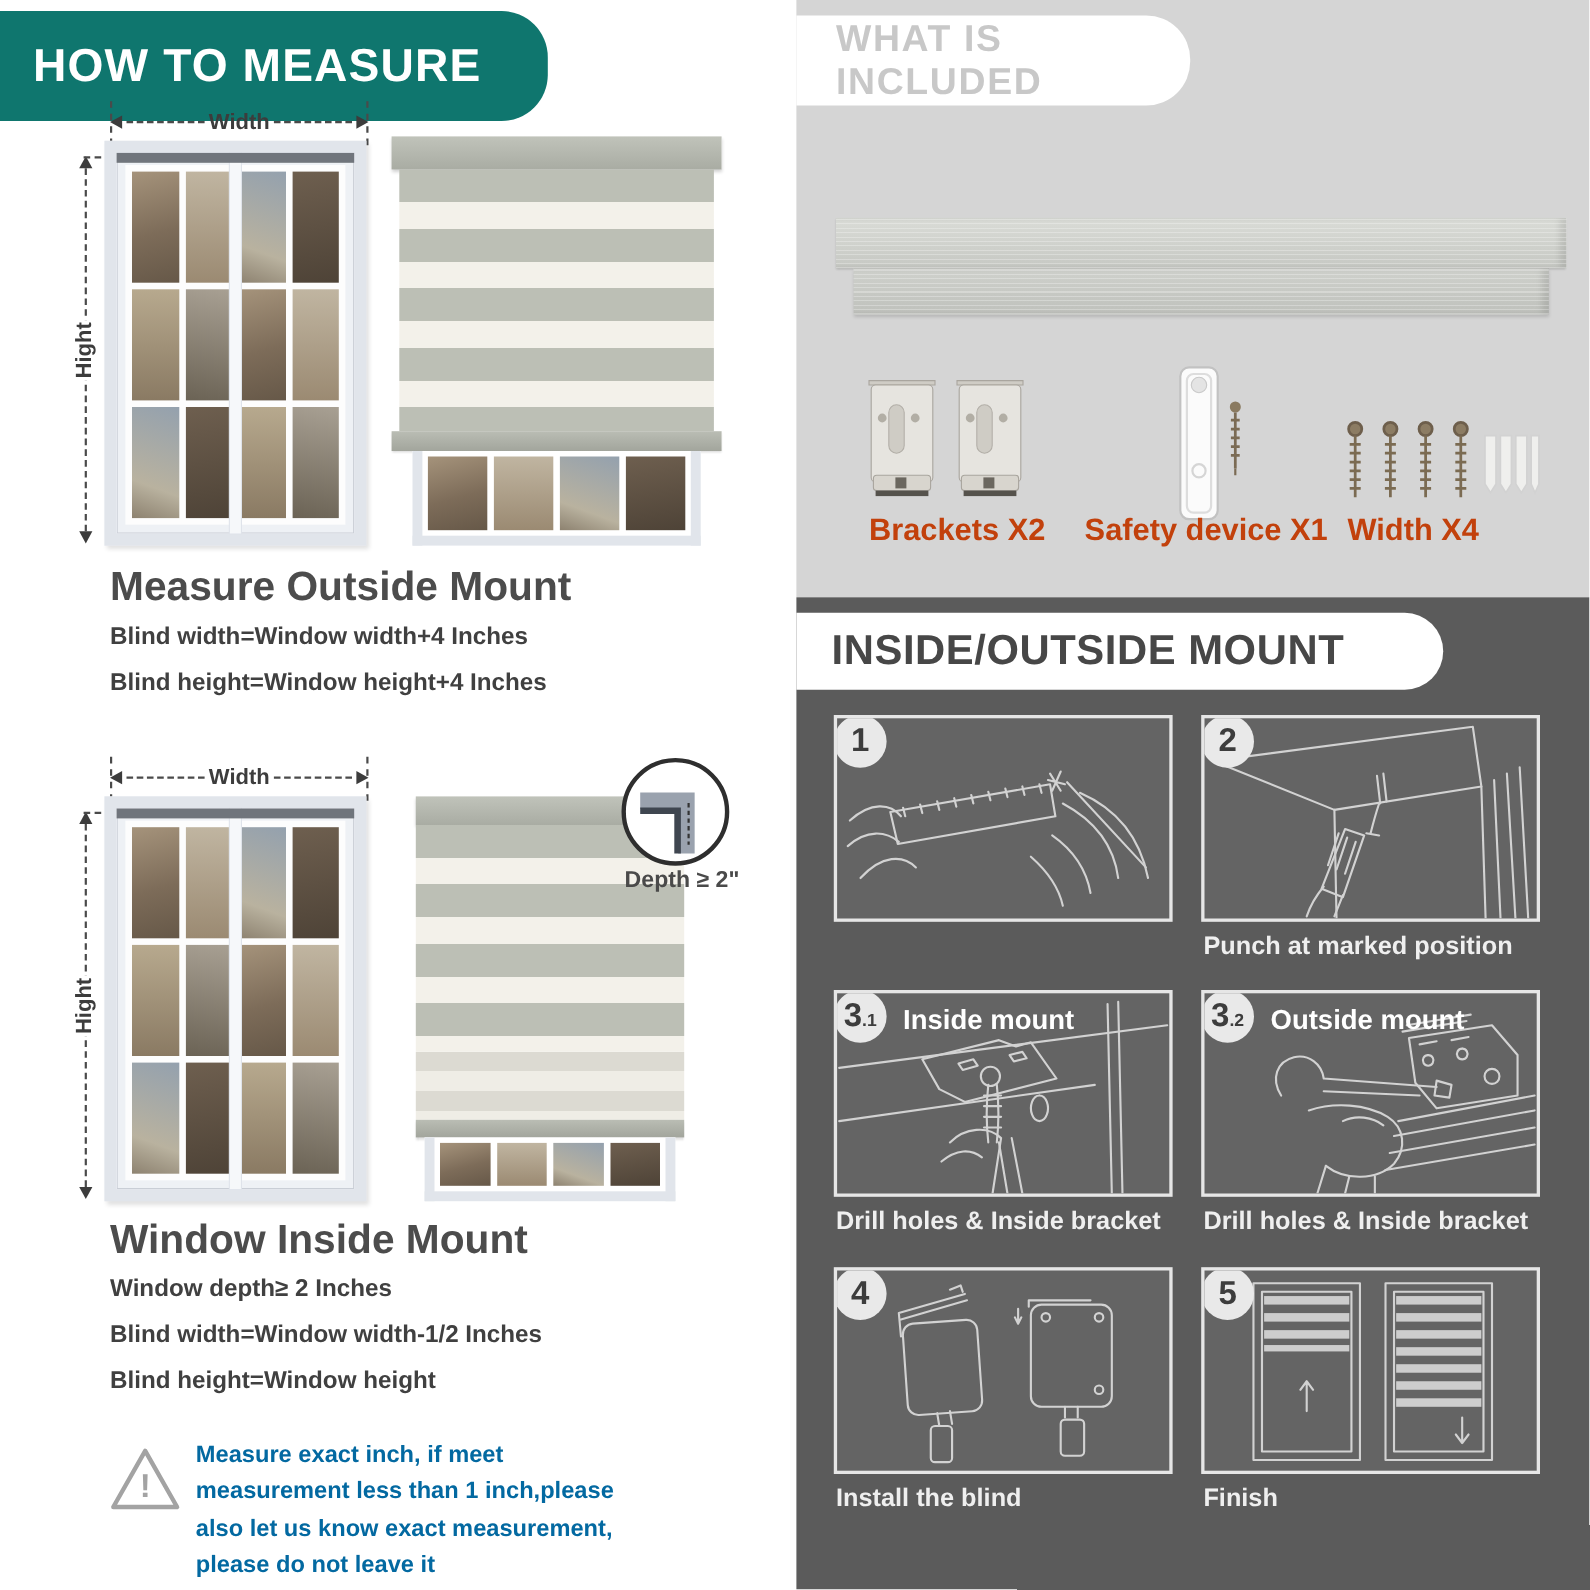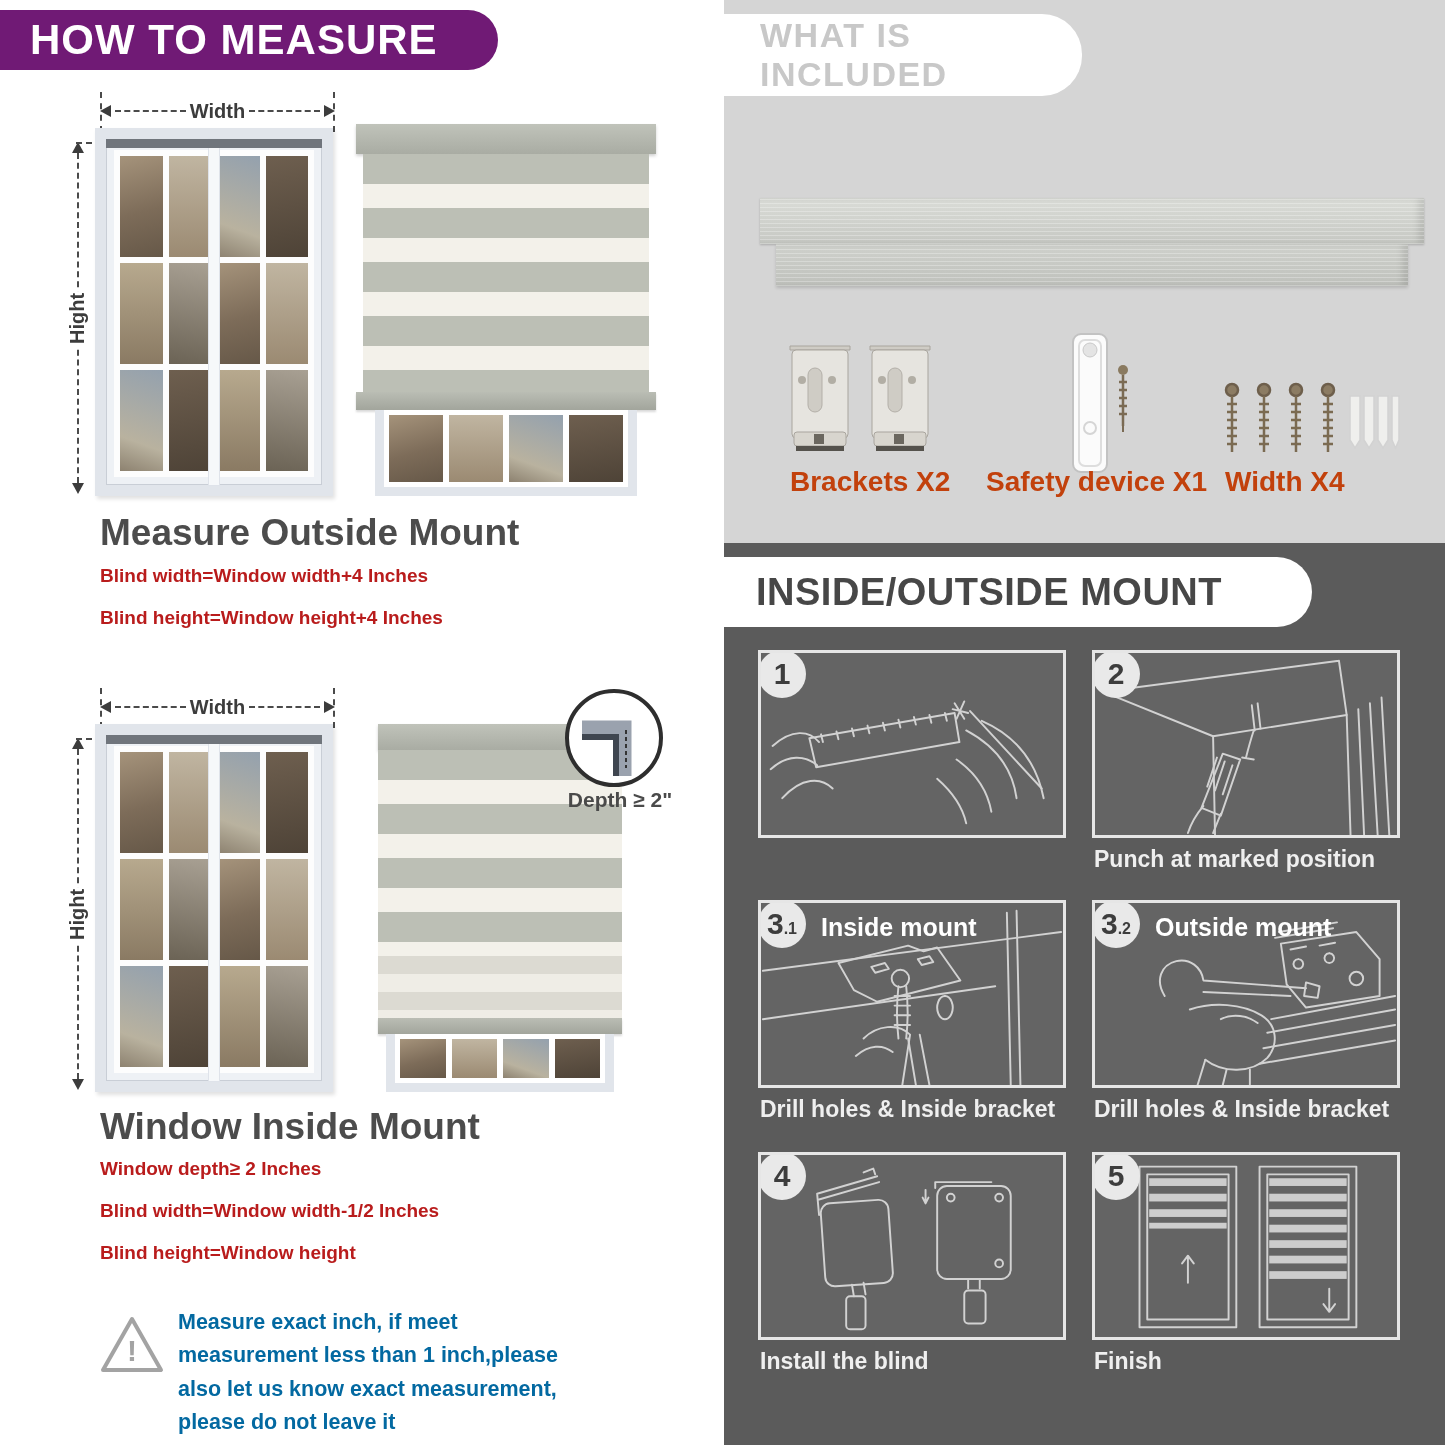--- a/index.html
+++ b/index.html
@@ -1,26 +1,26 @@
 <!DOCTYPE html>
 <html><head>
 <meta charset="utf-8">
 <style>
   html,body{margin:0;padding:0;background:#fff;}
   #page{position:relative;width:1445px;height:1445px;overflow:hidden;
         font-family:"Liberation Sans",sans-serif;font-weight:700;}
 
   
   #left-panel{position:absolute;left:0;top:0;width:724px;height:1445px;background:#ffffff;}
-  .hdr-bar-left{position:absolute;left:0;top:10px;width:498px;height:60px;background:#701a75;
+  .hdr-bar-left{position:absolute;left:0;top:10px;width:498px;height:100px;background:#0f766e;
         border-radius:0 42px 42px 0;display:flex;align-items:center;padding-left:30px;box-sizing:border-box;}
   .hdr-bar-left span{color:#ffffff;font-size:42px;letter-spacing:1px;}
 
   .section-h{position:absolute;left:100px;color:#4c4c4c;font-size:37px;}
-  .section-p{position:absolute;left:100px;color:#b91c1c;font-size:19px;}
+  .section-p{position:absolute;left:100px;color:#404040;font-size:22px;}
 
   
   .dim-h{position:absolute;display:flex;align-items:center;color:#3c3c3c;font-size:20px;height:22px;}
   .dim-h .dline{flex:1;border-top:2px dashed #4a4a4a;margin:0 4px;}
   .ah{width:0;height:0;border-top:6px solid transparent;border-bottom:6px solid transparent;}
   .ah.l{border-right:11px solid #3c3c3c;} .ah.r{border-left:11px solid #3c3c3c;}
   .dim-h .tick{position:absolute;top:-8px;height:40px;border-left:2px dashed #4a4a4a;}
   .dim-h .tick.t1{left:0;} .dim-h .tick.t2{right:0;}
   .dim-v{position:absolute;display:flex;flex-direction:column;align-items:center;width:24px;}
   .av{width:0;height:0;border-left:6px solid transparent;border-right:6px solid transparent;}

